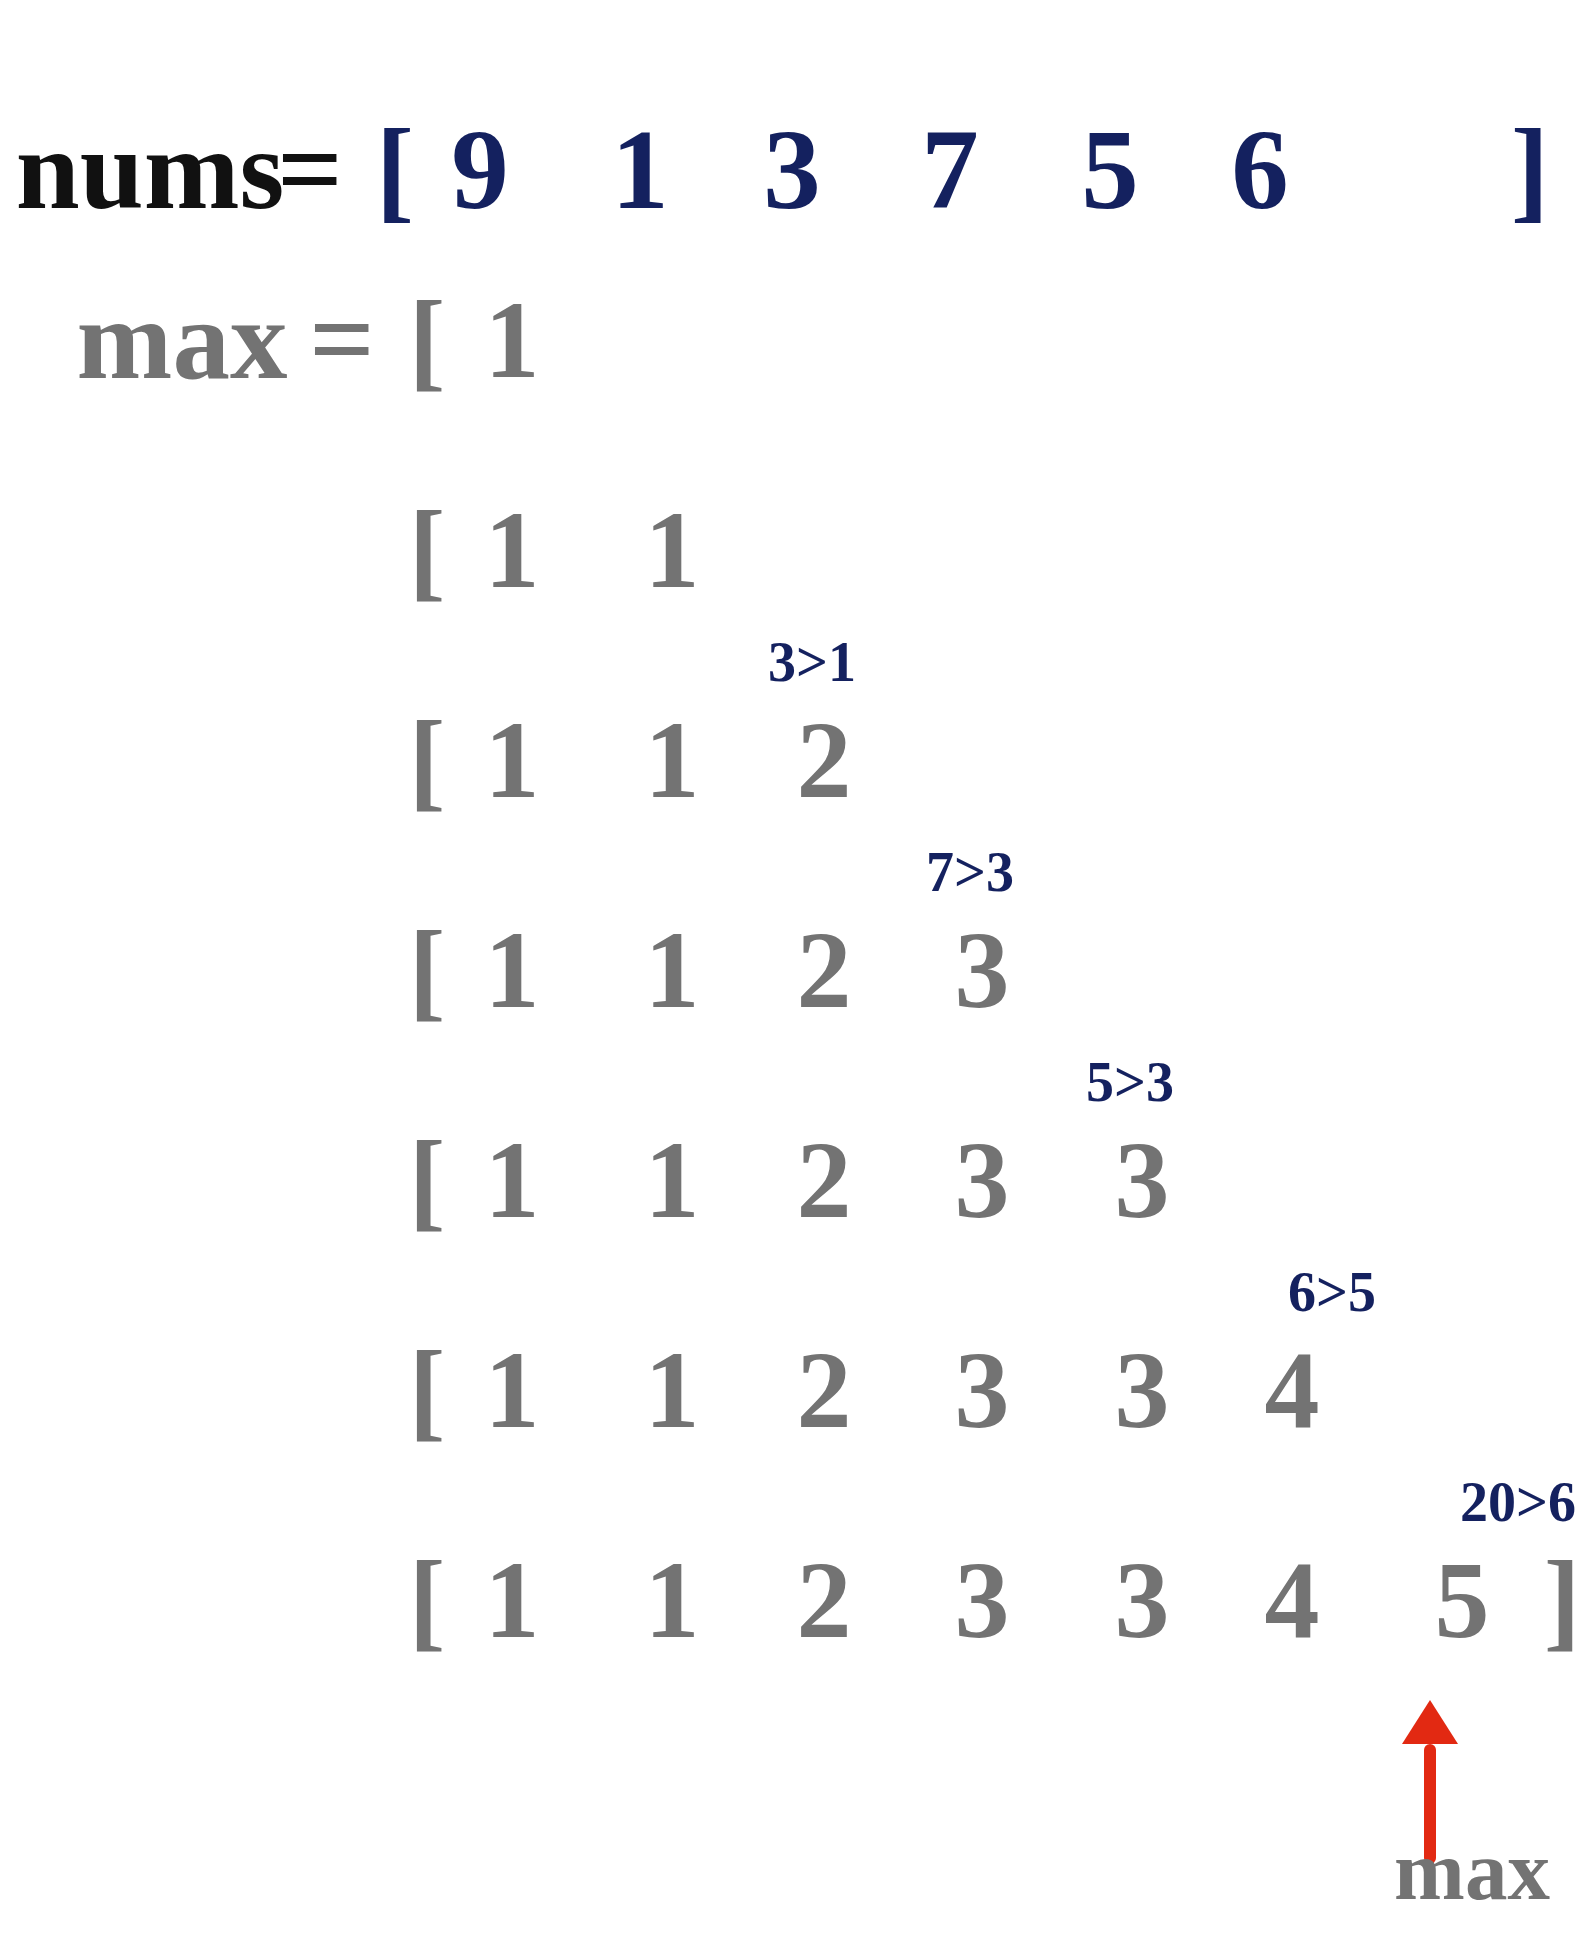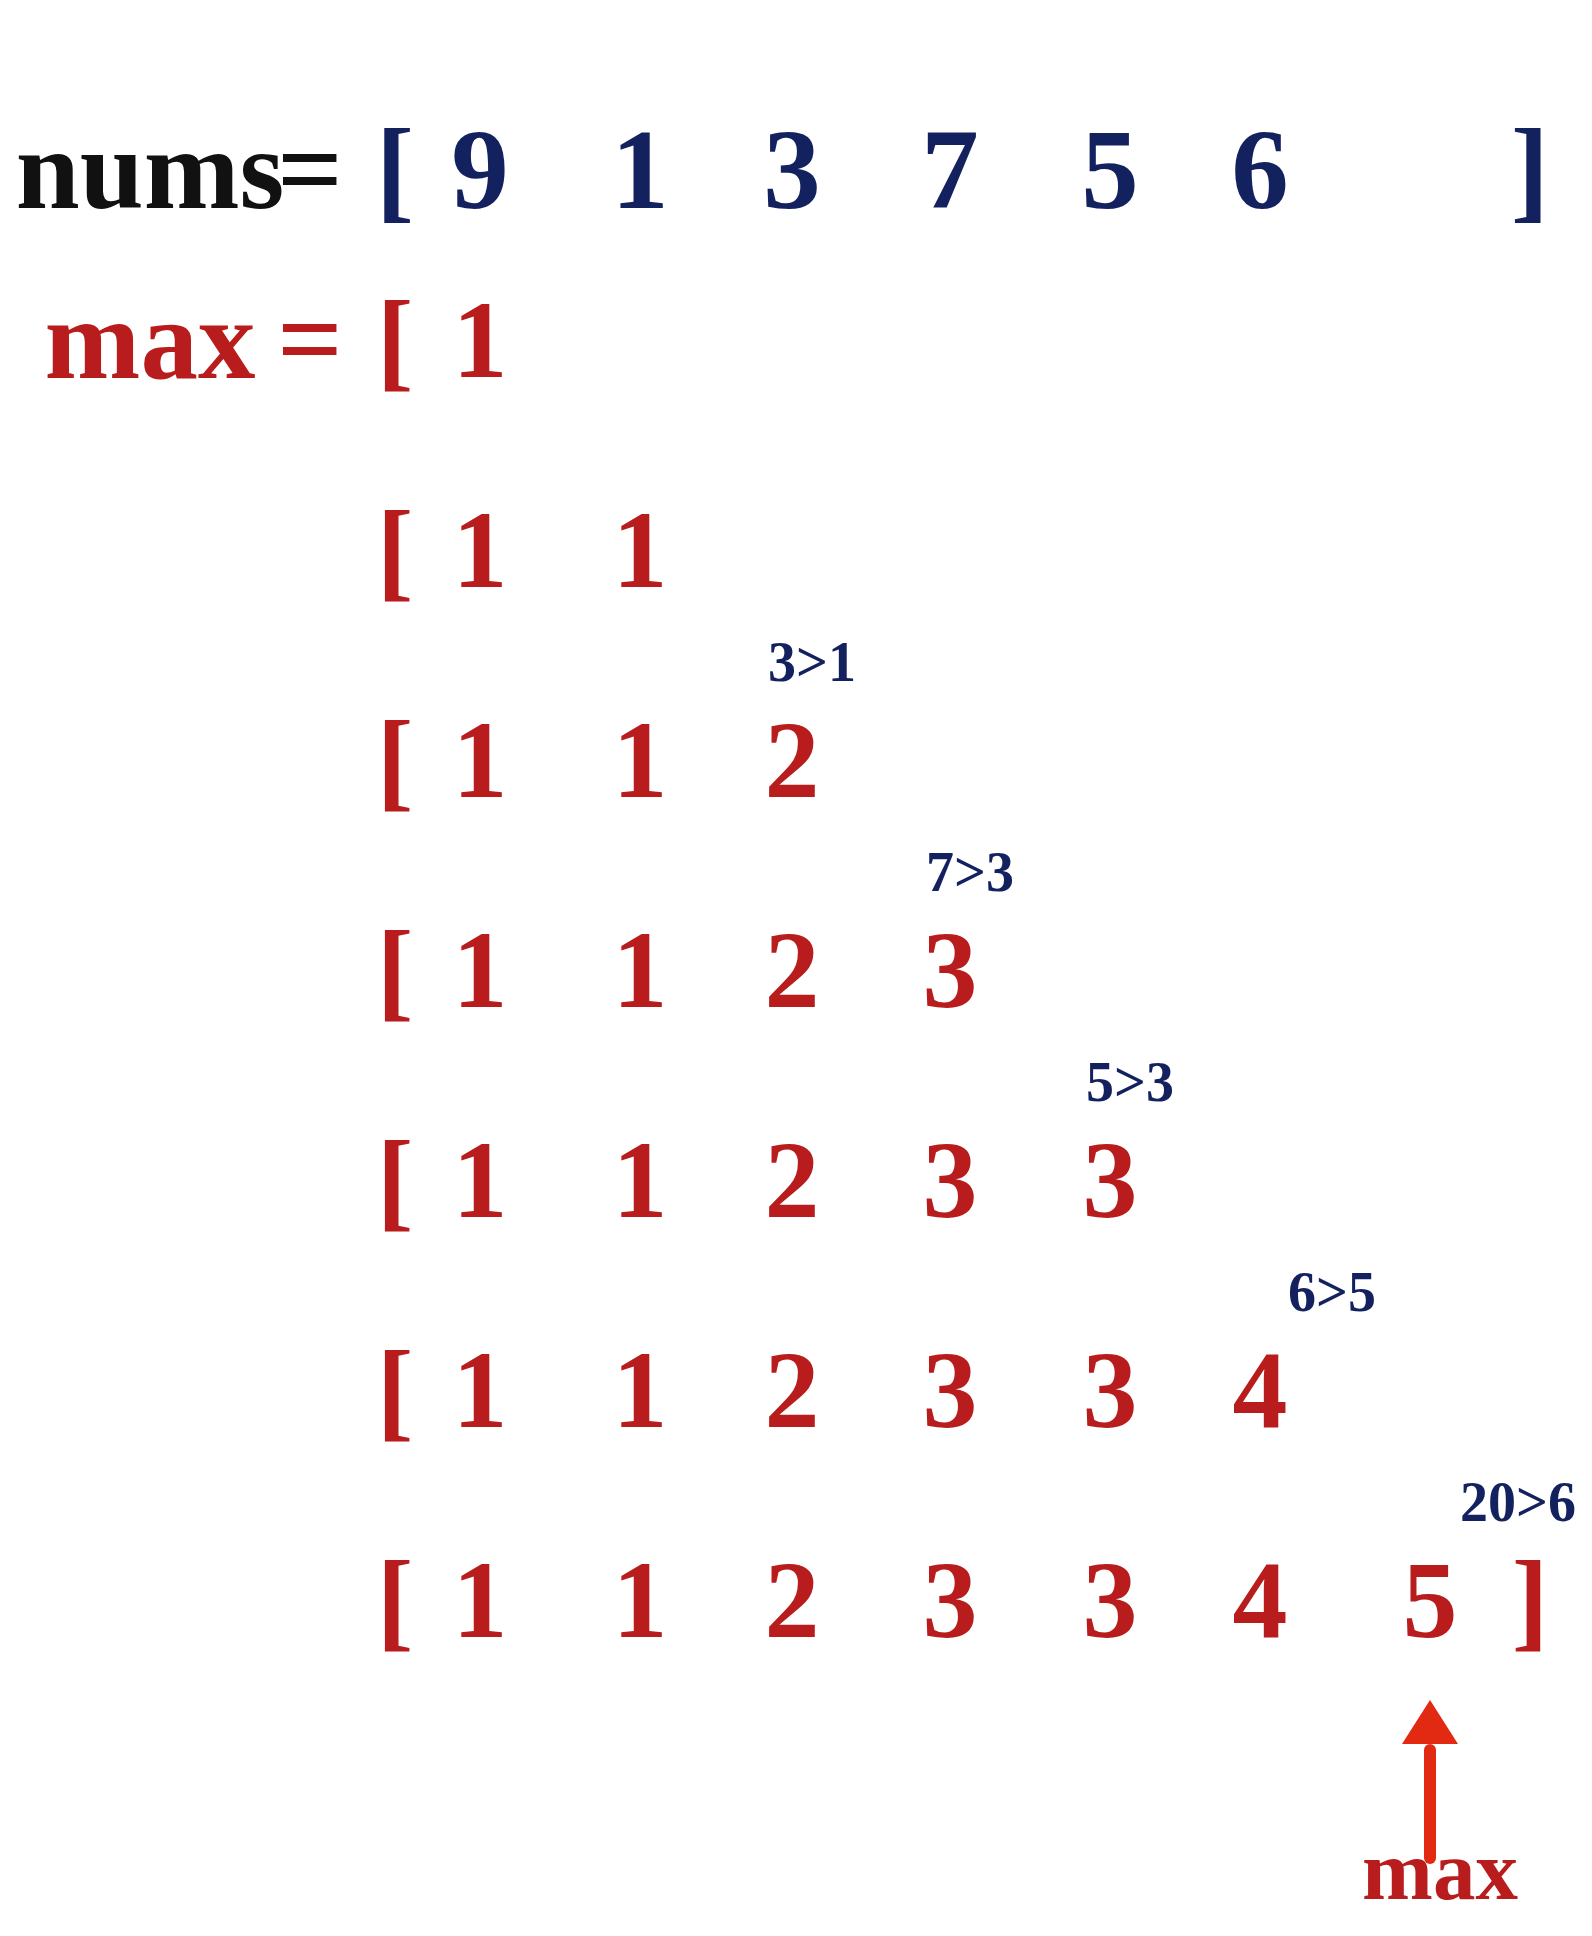--- a/index.html
+++ b/index.html
@@ -18,21 +18,21 @@
     height: 1936px;
     font-family: "Comic Sans MS", "Segoe Script", "Bradley Hand", cursive;
   }
   .cell {
     position: absolute;
     text-align: center;
     transform: translate(-50%, -50%);
     white-space: nowrap;
   }
   .blue  { color: #14215f; }
-  .red   { color: #b91c1c; }
+  .red   { color: #737373; margin-left: 32px; }
   .black { color: #111111; }
 
   .sBig    { font-size: 115px; font-weight: 700; }
   .sRow    { font-size: 110px; font-weight: 700; }
   .sNote   { font-size: 56px;  font-weight: 700; }
   .sFinal  { font-size: 85px;  font-weight: 700; }
 
   
   .arrow {
     position: absolute;

